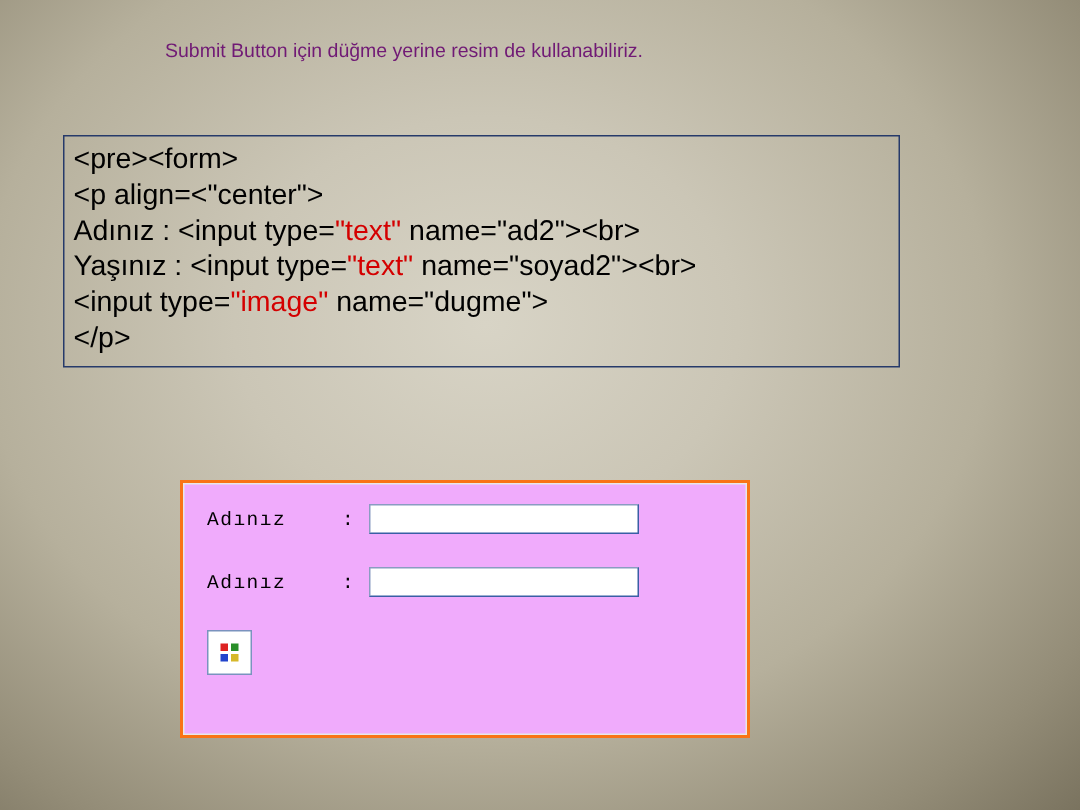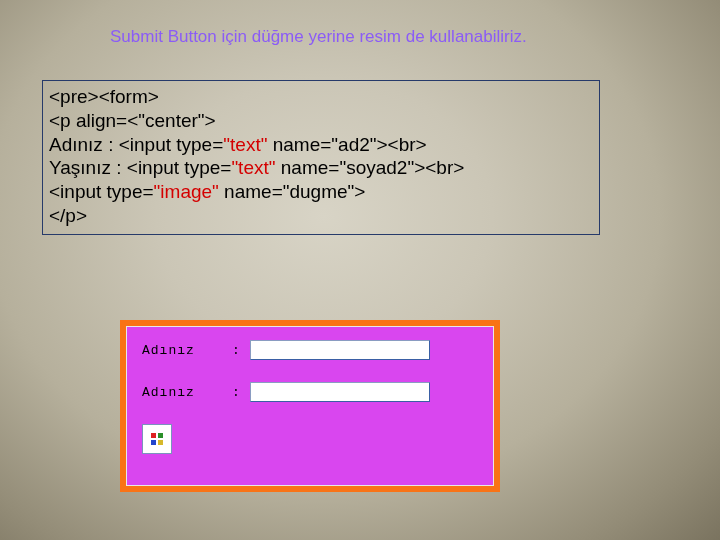--- a/index.html
+++ b/index.html
@@ -7,47 +7,47 @@
   width:720px;height:540px;
   background:radial-gradient(ellipse at 45% 40%, #d8d4c6 0%, #cbc6b6 30%, #b6b09c 60%, #938c77 85%, #7a735f 100%);
   font-family:Arial,Helvetica,sans-serif;
   position:relative;
   overflow:hidden;
 }
 .intro{
   position:absolute;
   left:42px;top:26px;
   width:640px;
-  font-size:17px;
+  font-size:13px;
   line-height:1.25;
-  color:#8b5cf6;
+  color:#701a75;
 }
 .intro-line1{padding-left:68px}
 .codebox{
   position:absolute;
-  left:42px;top:80px;
+  left:42px;top:90px;
   width:544px;
   border:1.5px solid #263a6a;
   padding:4px 6px 6px 6px;
   background:transparent;
 }
 .codeline{
   font-size:19px;
   line-height:1.25;
   color:#000;
   white-space:pre;
   font-family:Arial,Helvetica,sans-serif;
 }
 .red{color:#d40000}
 .preview{
   position:absolute;
   left:120px;top:320px;
   width:380px;height:172px;
-  background:#d946ef;
-  border:6px solid #f97316;
+  background:#f0abfc;
+  border:2px solid #f97316;
   box-shadow:0 0 0 1px #e8e8e8 inset;
   padding:14px 16px;
   box-sizing:border-box;
 }
 .form-row{
   display:flex;
   align-items:center;
   margin-bottom:22px;
 }
 .form-label{

